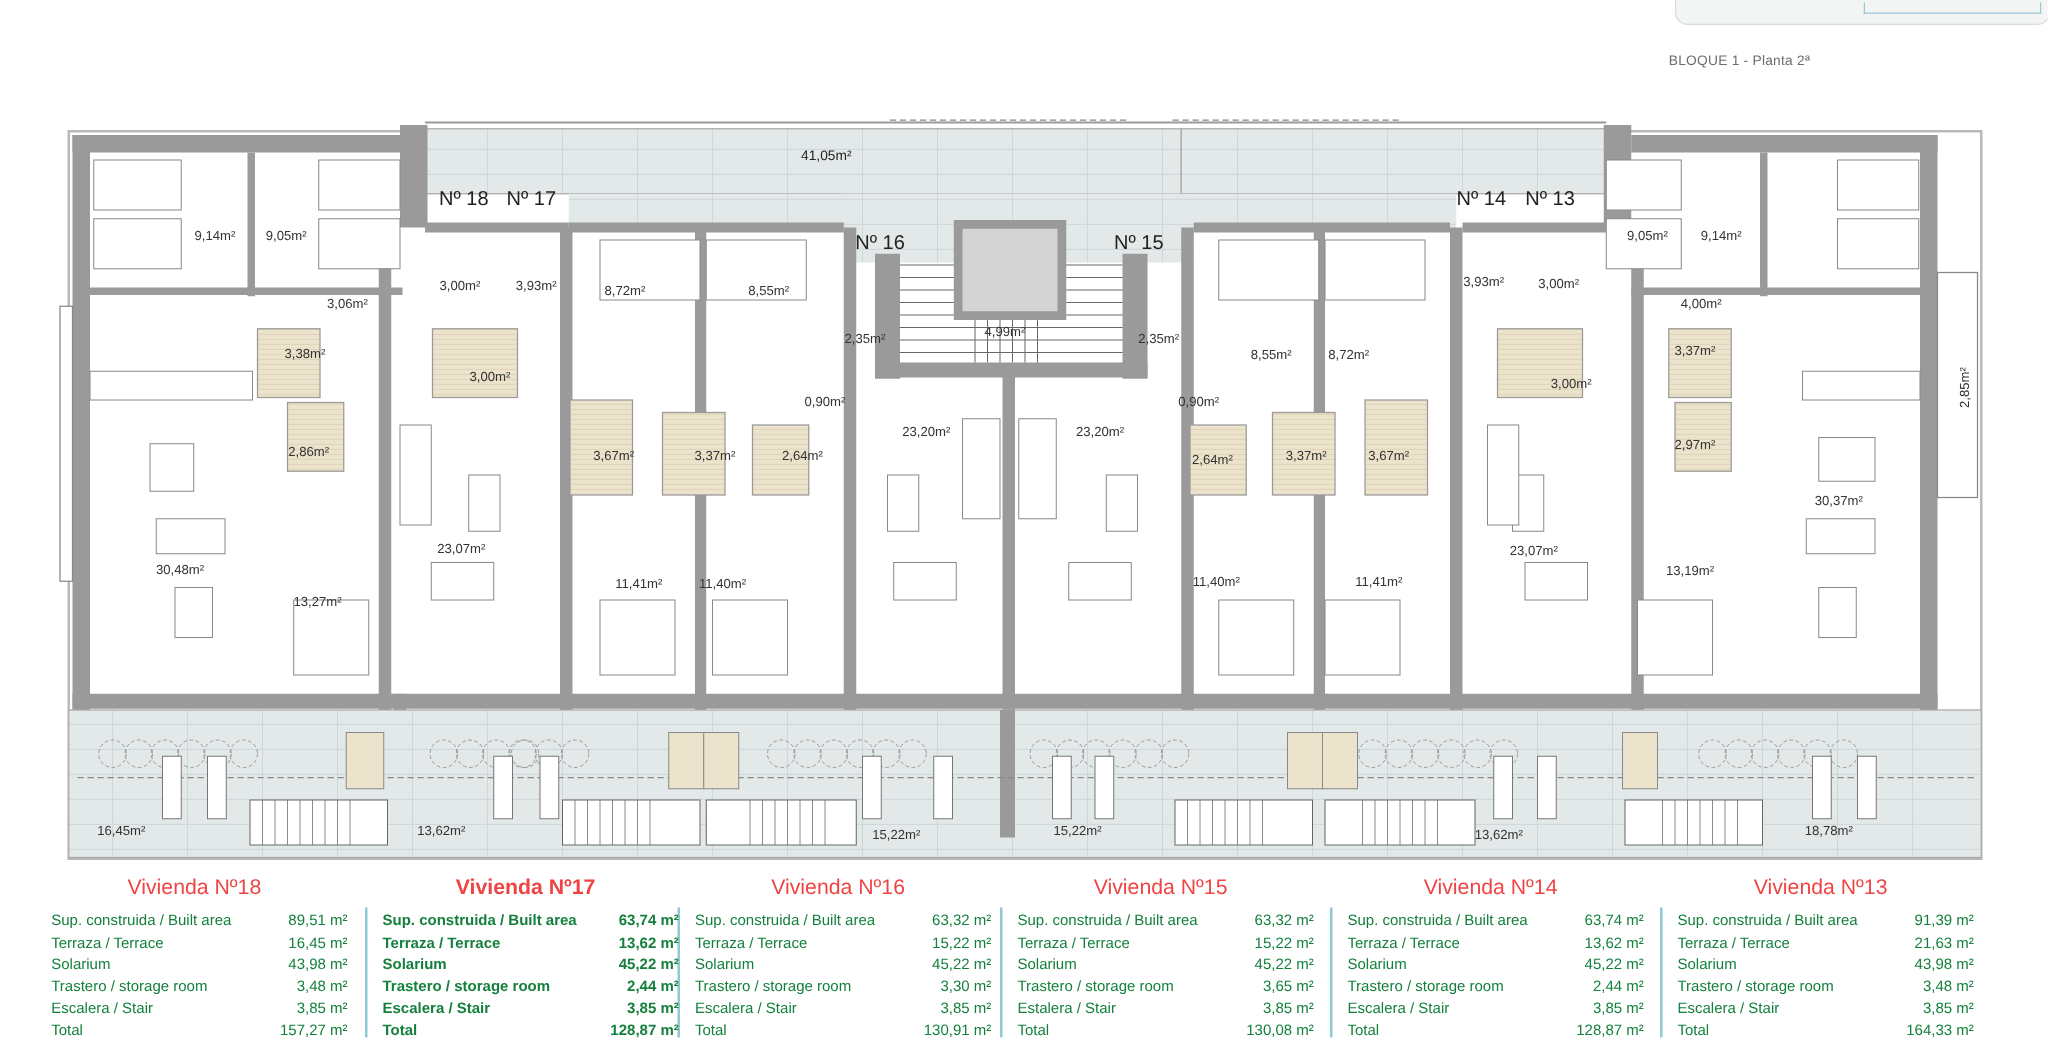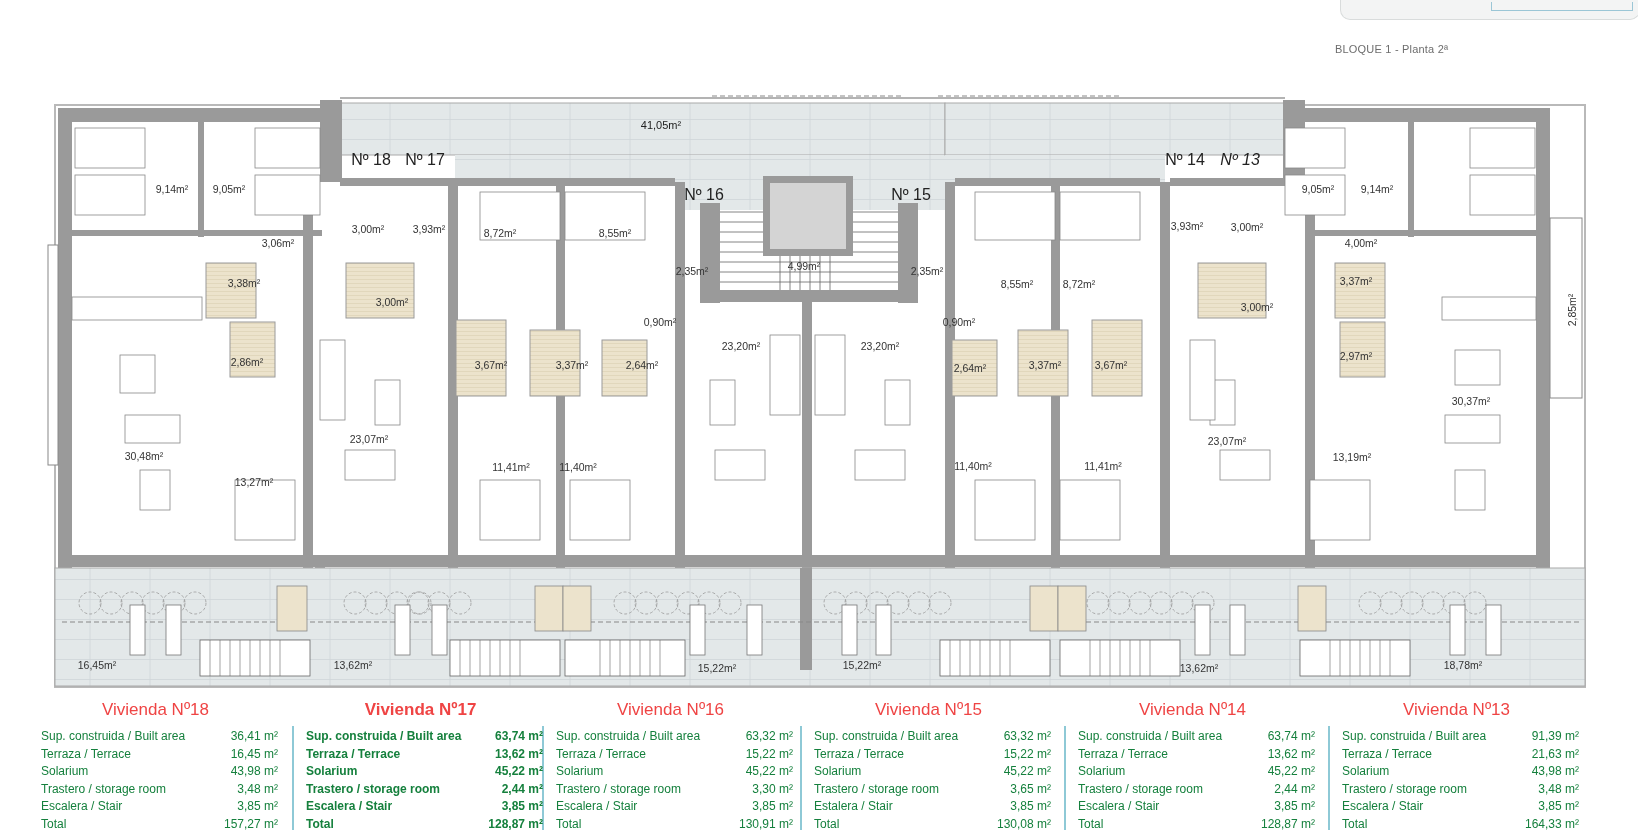--- a/index.html
+++ b/index.html
@@ -244,21 +244,21 @@
   <rect x="1550" y="218" width="32" height="180" fill="#ffffff" stroke="#888"></rect>
 </svg>
 
 <div class="num" style="left:661px; top:125px; font-size:11px;">41,05m²</div>
 
 <div class="num" style="left:371px; top:160px;">Nº 18</div>
 <div class="num" style="left:425px; top:160px;">Nº 17</div>
 <div class="num" style="left:704px; top:195px;">Nº 16</div>
 <div class="num" style="left:911px; top:195px;">Nº 15</div>
 <div class="num" style="left:1185px; top:160px;">Nº 14</div>
-<div class="num" style="left:1240px; top:160px;font-style:italic;">Nº 13</div>
+<div class="num" style="left:1240px; top:160px;">Nº 13</div>
 
 <div class="lbl" style="left:172px; top:189px;">9,14m²</div>
 <div class="lbl" style="left:229px; top:189px;">9,05m²</div>
 <div class="lbl" style="left:278px; top:243px;">3,06m²</div>
 <div class="lbl" style="left:368px; top:229px;">3,00m²</div>
 <div class="lbl" style="left:429px; top:229px;">3,93m²</div>
 <div class="lbl" style="left:244px; top:283px;">3,38m²</div>
 <div class="lbl" style="left:392px; top:302px;">3,00m²</div>
 <div class="lbl" style="left:247px; top:362px;">2,86m²</div>
 <div class="lbl" style="left:144px; top:456px;">30,48m²</div>
@@ -309,21 +309,21 @@
 <div class="divider" style="left:542px;"></div>
 <div class="divider" style="left:800px;"></div>
 <div class="divider" style="left:1064px;"></div>
 <div class="divider" style="left:1328px;"></div>
 
 <div class="unit-block" style="left:33px;">
   <div class="unit-title">Vivienda Nº18</div>
   <div class="rows">
     <div class="row">
         <span>Sup. construida / Built area</span>
-        <span>36,41 m²</span>
+        <span>89,51 m²</span>
       </div>
     <div class="row">
         <span>Terraza / Terrace</span>
         <span>16,45 m²</span>
       </div>
     <div class="row">
         <span>Solarium</span>
         <span>43,98 m²</span>
       </div>
     <div class="row">

